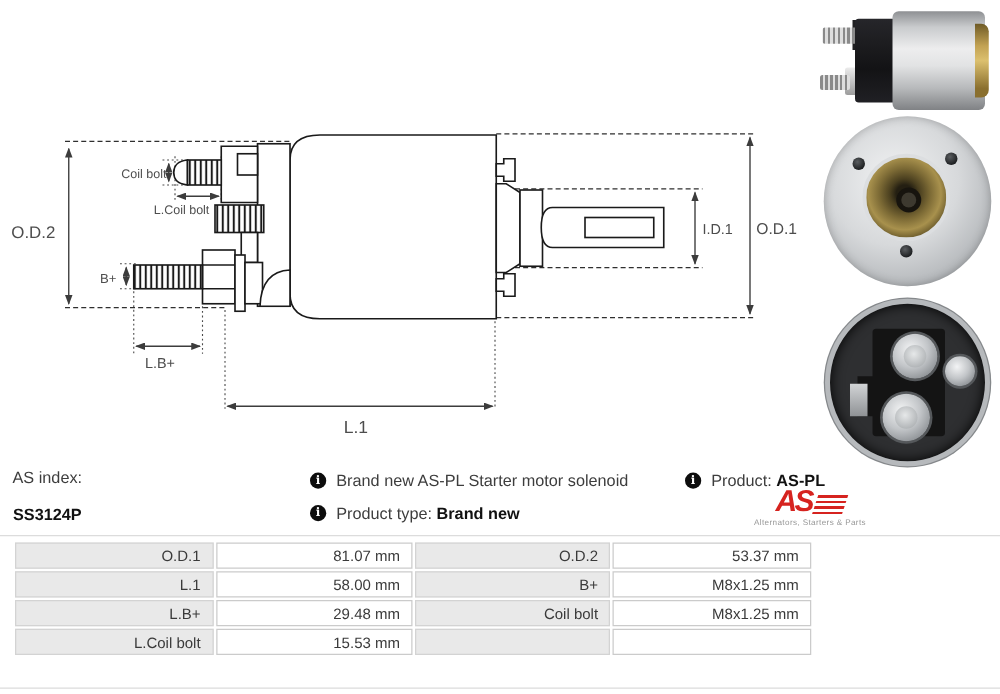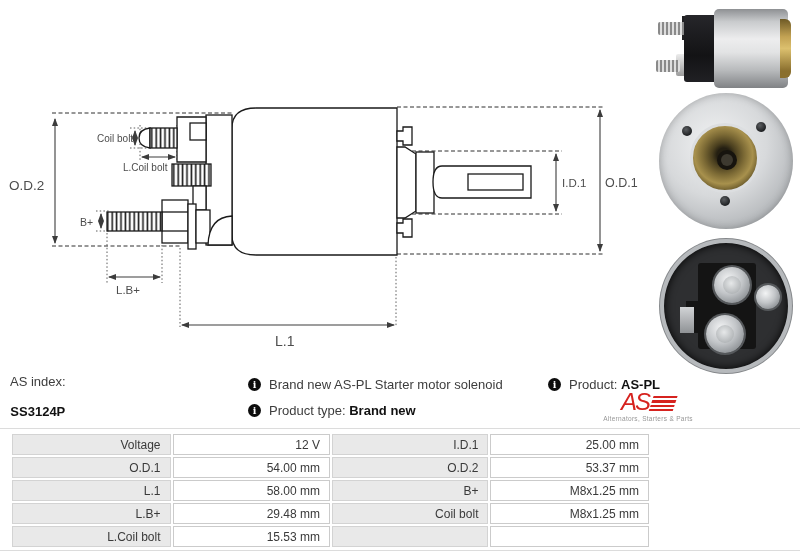--- a/index.html
+++ b/index.html
@@ -47,21 +47,21 @@
   .p3-tab{position:absolute;left:24px;top:70px;width:14px;height:26px;background:linear-gradient(180deg,#d2d4d6,#8f9295);}
   
   .info{position:absolute;height:20px;font-size:13px;display:flex;align-items:center;}
   .info .lbl{color:#3d3d3d;}
   .info b{color:#111;}
   .info-icon{display:inline-flex;align-items:center;justify-content:center;width:13px;height:13px;border-radius:50%;
     background:#0d0d0d;color:#fff;font-size:9.5px;font-weight:bold;font-family:"DejaVu Serif",serif;margin-right:8px;flex:none;}
   .premium{color:#1a4fc0;font-weight:bold;}
   .as-logo{position:absolute;left:596px;top:390px;width:104px;text-align:center;}
   .as-word{display:inline-flex;align-items:flex-end;height:22px;}
-  .as-text{font-size:24px;line-height:20px;font-weight:normal;font-style:italic;color:#d6231f;letter-spacing:-2px;}
+  .as-text{font-size:24px;line-height:20px;font-weight:bold;font-style:italic;color:#d6231f;letter-spacing:-2px;}
   .as-stripes{display:inline-block;width:24px;height:16px;margin-left:2px;transform:skewX(-18deg);
     background:repeating-linear-gradient(180deg,#d6231f 0 2.2px,#fff 2.2px 4.4px);}
   .as-tagline{font-size:6.5px;color:#979797;margin-top:1px;letter-spacing:.3px;}
   
   .table-section{position:absolute;left:0;top:428px;width:800px;height:121px;
     border-top:1px solid #dcdcdc;border-bottom:1px solid #dcdcdc;}
   table.specs{position:absolute;left:10px;top:3px;width:641px;border-collapse:separate;border-spacing:2px;table-layout:fixed;}
   table.specs td{height:19px;padding:0 9px 0 4px;font-size:12px;text-align:right;vertical-align:middle;color:#3a3a3a;}
   td.lblc{background:#e9e9e9;border:1px solid #d3d3d3;}
   td.valc{background:#fff;border:1px solid #cbcbcb;}
@@ -232,28 +232,22 @@
   <div class="table-section">
     <table class="specs">
       <colgroup>
           <col style="width:158px">
           <col style="width:157px">
           <col style="width:156px">
           <col style="width:158px">
         </colgroup>
       <tbody>
         <tr>
-          <td class="lblc">Voltage</td>
-          <td class="valc">12 V</td>
-          <td class="lblc">I.D.1</td>
-          <td class="valc">25.00 mm</td>
-        </tr>
-        <tr>
           <td class="lblc">O.D.1</td>
-          <td class="valc">54.00 mm</td>
+          <td class="valc">81.07 mm</td>
           <td class="lblc">O.D.2</td>
           <td class="valc">53.37 mm</td>
         </tr>
         <tr>
           <td class="lblc">L.1</td>
           <td class="valc">58.00 mm</td>
           <td class="lblc">B+</td>
           <td class="valc">M8x1.25 mm</td>
         </tr>
         <tr>

